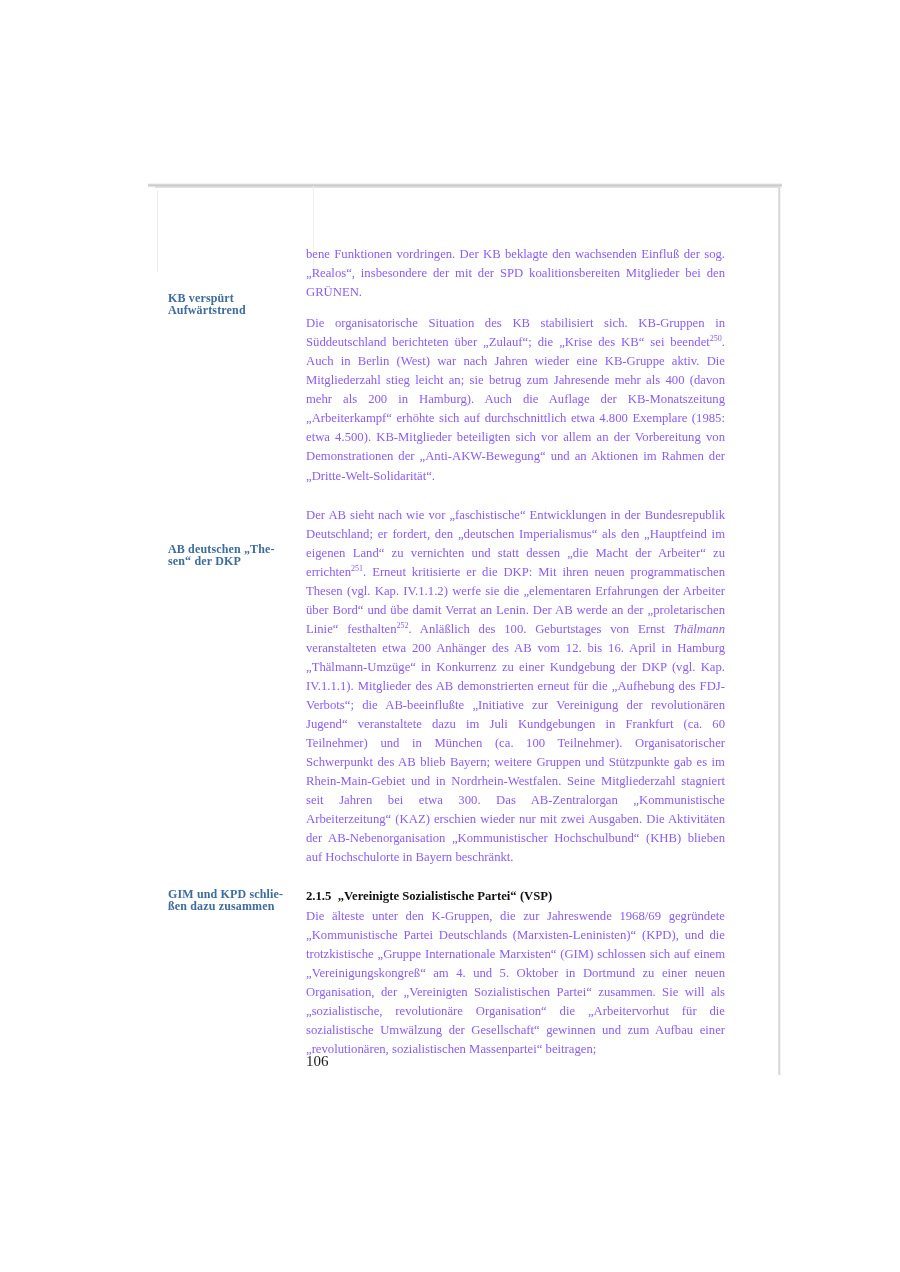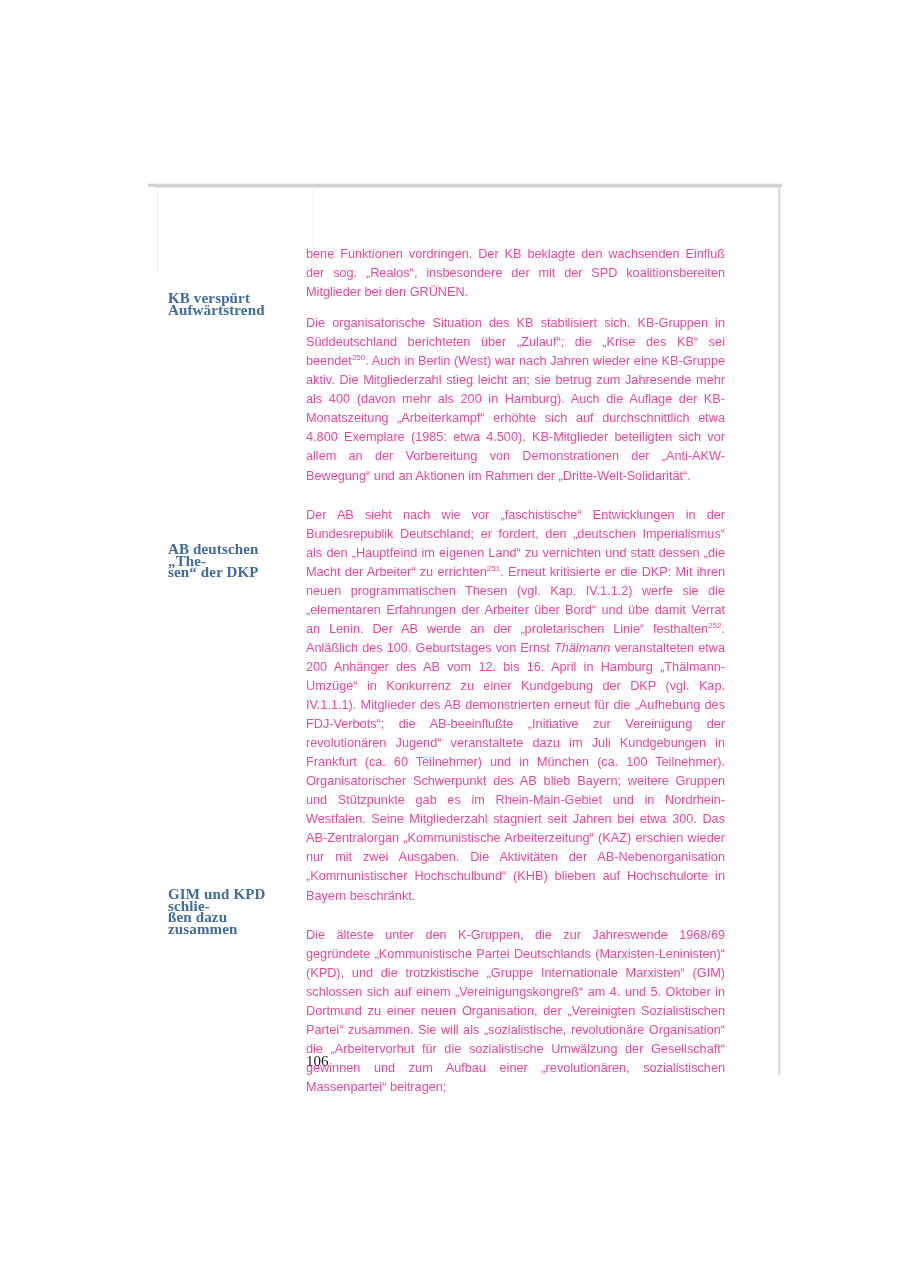--- a/index.html
+++ b/index.html
@@ -82,21 +82,21 @@
     background: rgba(238,239,241,0.9);
   }
 
   
   .margin-note {
     position: absolute;
     left: 168px;
     width: 128px;
     color: #3d6c9e;
     font-weight: bold;
-    font-size: 15px;
+    font-size: 12px;
     line-height: 11.6px;
     letter-spacing: 0.15px;
     font-family: "Liberation Serif", "DejaVu Serif", serif;
   }
   #note-0 { top: 293px; }
   #note-1 { top: 544px; }
   #note-2 { top: 889px; }
 
   
   .text-column {
@@ -105,22 +105,22 @@
     top: 245px;
     width: 419px;
   }
 
   .para {
     margin: 0;
     text-align: justify;
     text-justify: inter-word;
     font-size: 12.7px;
     line-height: 19.05px;
-    color: #ec4899;
-    font-family: Liberation Sans, sans-serif;
+    color: #8b5cf6;
+    font-family: Liberation Serif, serif;
     hyphens: none;
   }
 
   .para + .para { margin-top: 12px; }
 
   .section-heading {
     margin: 0;
     font-size: 12.7px;
     line-height: 19.05px;
     font-weight: bold;
@@ -183,20 +183,21 @@
 
     <p class="para"><span>Die organisatorische Situation des KB stabilisiert sich. KB-Gruppen in Süddeutschland berichteten über „Zulauf“; die „Krise des KB“ sei beendet</span><sup class="fn">250</sup><span>. Auch in Berlin (West) war nach Jahren wieder eine KB-Gruppe aktiv. Die Mitgliederzahl stieg leicht an; sie betrug zum Jahresende mehr als 400 (davon mehr als 200 in Hamburg). Auch die Auflage der KB-Monatszeitung „Arbeiterkampf“ erhöhte sich auf durchschnittlich etwa 4.800 Exemplare (1985: etwa 4.500). KB-Mitglieder beteiligten sich vor allem an der Vorbereitung von Demonstrationen der „Anti-AKW-Bewegung“ und an Aktionen im Rahmen der „Dritte-Welt-Solidarität“.</span></p>
 
     <div class="spacer-before-heading"></div>
 
 
     <p class="para"><span>Der AB sieht nach wie vor „faschistische“ Entwicklungen in der Bundesrepublik Deutschland; er fordert, den „deutschen Imperialismus“ als den „Hauptfeind im eigenen Land“ zu vernichten und statt dessen „die Macht der Arbeiter“ zu errichten</span><sup class="fn">251</sup><span>. Erneut kritisierte er die DKP: Mit ihren neuen programmatischen Thesen (vgl. Kap. IV.1.1.2) werfe sie die „elementaren Erfahrungen der Arbeiter über Bord“ und übe damit Verrat an Lenin. Der AB werde an der „proletarischen Linie“ festhalten</span><sup class="fn">252</sup><span>. Anläßlich des 100. Geburtstages von Ernst </span><i class="name-italic">Thälmann</i><span> veranstalteten etwa 200 Anhänger des AB vom 12. bis 16. April in Hamburg „Thälmann-Umzüge“ in Konkurrenz zu einer Kundgebung der DKP (vgl. Kap. IV.1.1.1). Mitglieder des AB demonstrierten erneut für die „Aufhebung des FDJ-Verbots“; die AB-beeinflußte „Initiative zur Vereinigung der revolutionären Jugend“ veranstaltete dazu im Juli Kundgebungen in Frankfurt (ca. 60 Teilnehmer) und in München (ca. 100 Teilnehmer). Organisatorischer Schwerpunkt des AB blieb Bayern; weitere Gruppen und Stützpunkte gab es im Rhein-Main-Gebiet und in Nordrhein-Westfalen. Seine Mitgliederzahl stagniert seit Jahren bei etwa 300. Das AB-Zentralorgan „Kommunistische Arbeiterzeitung“ (KAZ) erschien wieder nur mit zwei Ausgaben. Die Aktivitäten der AB-Nebenorganisation „Kommunistischer Hochschulbund“ (KHB) blieben auf Hochschulorte in Bayern beschränkt.</span></p>
 
     <div class="spacer-before-heading"></div>
 
+    <h2 class="section-heading"><span>2.1.5</span>&nbsp;&nbsp;<span>„Vereinigte Sozialistische Partei“ (VSP)</span></h2>
 
     <p class="para"><span>Die älteste unter den K-Gruppen, die zur Jahreswende 1968/69 gegründete „Kommunistische Partei Deutschlands (Marxisten-Leninisten)“ (KPD), und die trotzkistische „Gruppe Internationale Marxisten“ (GIM) schlossen sich auf einem „Vereinigungskongreß“ am 4. und 5. Oktober in Dortmund zu einer neuen Organisation, der „Vereinigten Sozialistischen Partei“ zusammen. Sie will als „sozialistische, revolutionäre Organisation“ die „Arbeitervorhut für die sozialistische Umwälzung der Gesellschaft“ gewinnen und zum Aufbau einer „revolutionären, sozialistischen Massenpartei“ beitragen;</span></p>
 
   </div>
 
   <div class="folio">106</div>
 
 </div>
 
 </body></html>

